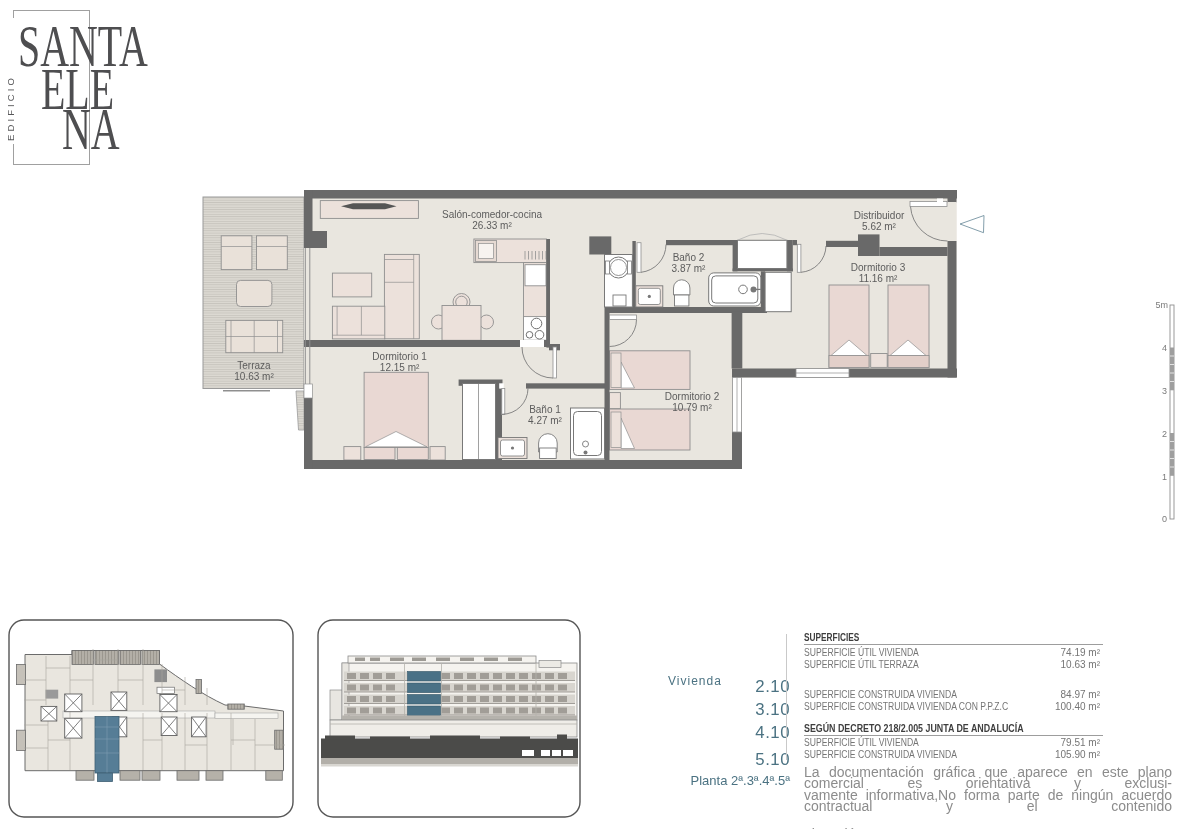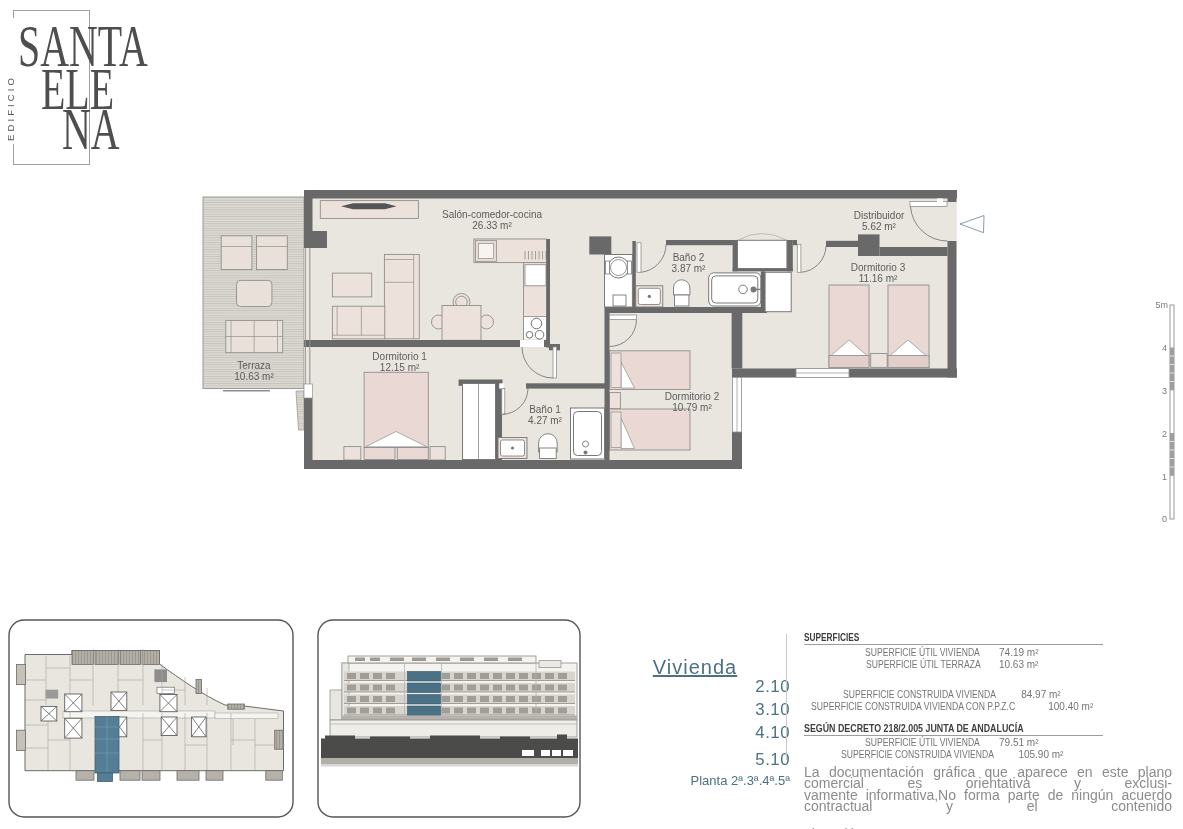--- a/index.html
+++ b/index.html
@@ -4,25 +4,25 @@
 <style>
   html,body{margin:0;padding:0;background:#ffffff;width:1183px;height:829px;overflow:hidden;}
   body{font-family:"Liberation Sans",sans-serif;position:relative;}
   .abs{position:absolute;}
   
   #logoframe{left:13px;top:10px;width:75px;height:153px;border:1px solid #a0a0a0;}
   .logoline{font-family:"Liberation Serif",serif;color:#4e4e50;font-size:60px;line-height:60px;transform-origin:0 0;transform:scaleX(0.665);white-space:nowrap;}
   #edificio{left:4.5px;top:144px;width:120px;transform-origin:0 0;transform:rotate(-90deg);font-size:9.5px;letter-spacing:3.1px;color:#58585a;background:#fff;padding:0 3px;}
   
   .teal{color:#4b7282;}
-  #vivienda{left:600px;top:658px;width:190px;text-align:center;font-size:20px;line-height:18px;letter-spacing:1px;text-decoration:underline;}
+  #vivienda{left:600px;top:672px;width:190px;text-align:center;font-size:12px;line-height:18px;letter-spacing:1px;}
   .vnum{left:600px;width:190px;text-align:right;font-size:16.8px;line-height:16.8px;letter-spacing:0.5px;}
   #planta{left:600px;top:772.6px;width:190px;text-align:right;font-size:13px;}
   
-  .trow{left:804px;width:296px;font-size:10px;color:#757575;display:flex;justify-content:center;}
+  .trow{left:804px;width:296px;font-size:10px;color:#757575;display:flex;justify-content:space-between;}
   .trow span:first-child{transform:scaleX(0.86);transform-origin:0 50%;white-space:nowrap;}
   .trow span:last-child{transform:scaleX(1);transform-origin:100% 50%;white-space:nowrap;}
   .thead{left:804px;width:296px;font-size:10px;font-weight:bold;color:#3e3e3e;transform:scaleX(0.83);transform-origin:0 50%;white-space:nowrap;}
   .tline{left:804px;width:299px;border-top:1px solid #9d9d9d;height:0;}
   #disc{left:804px;top:766.5px;width:368px;font-size:14px;line-height:11.55px;color:#8c8c8c;}
   #disc div{text-align:justify;text-align-last:justify;}
   #disc div.last{text-align-last:left;margin-top:16px;}
 </style>
 </head>
 <body>

